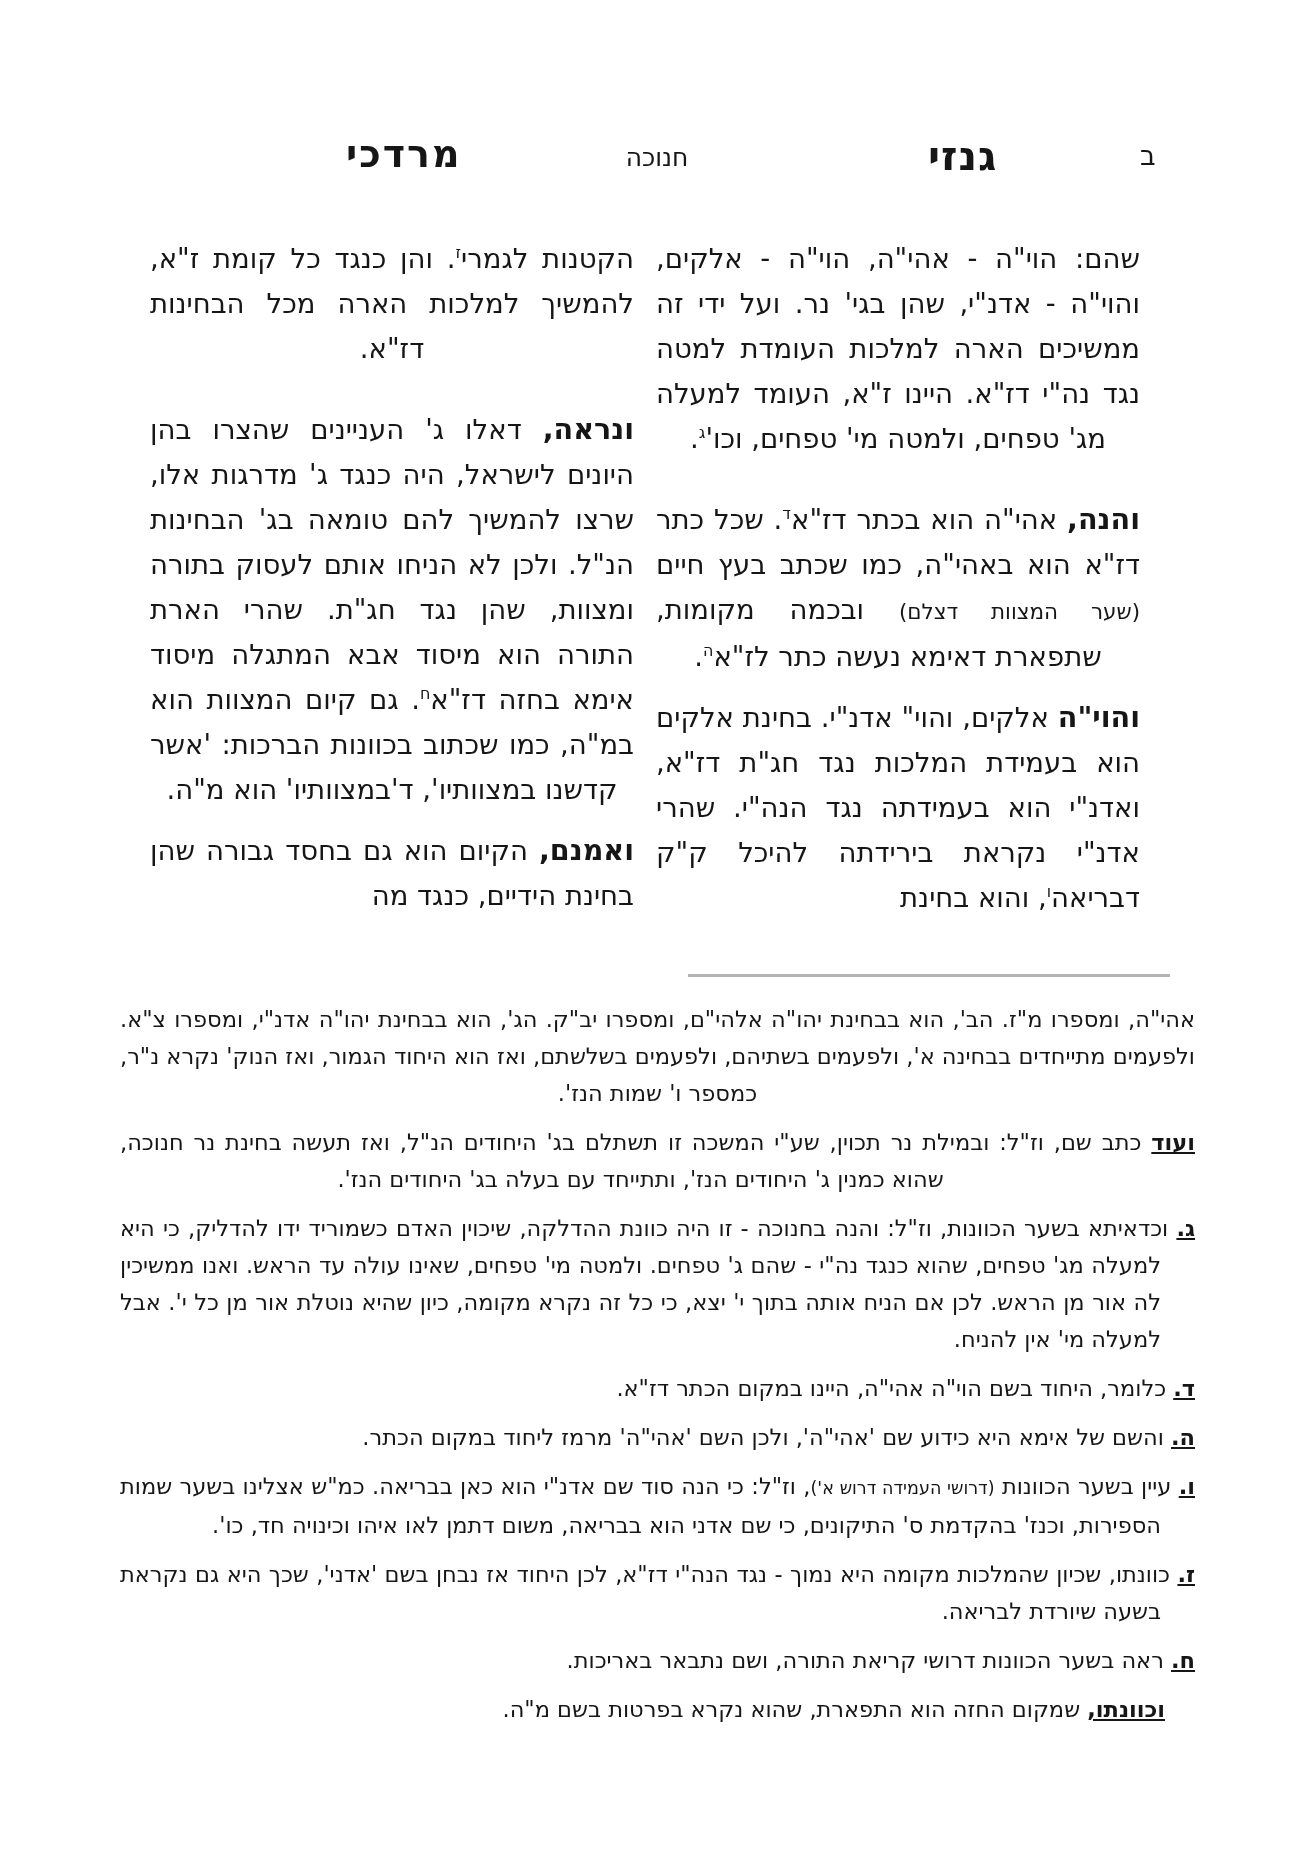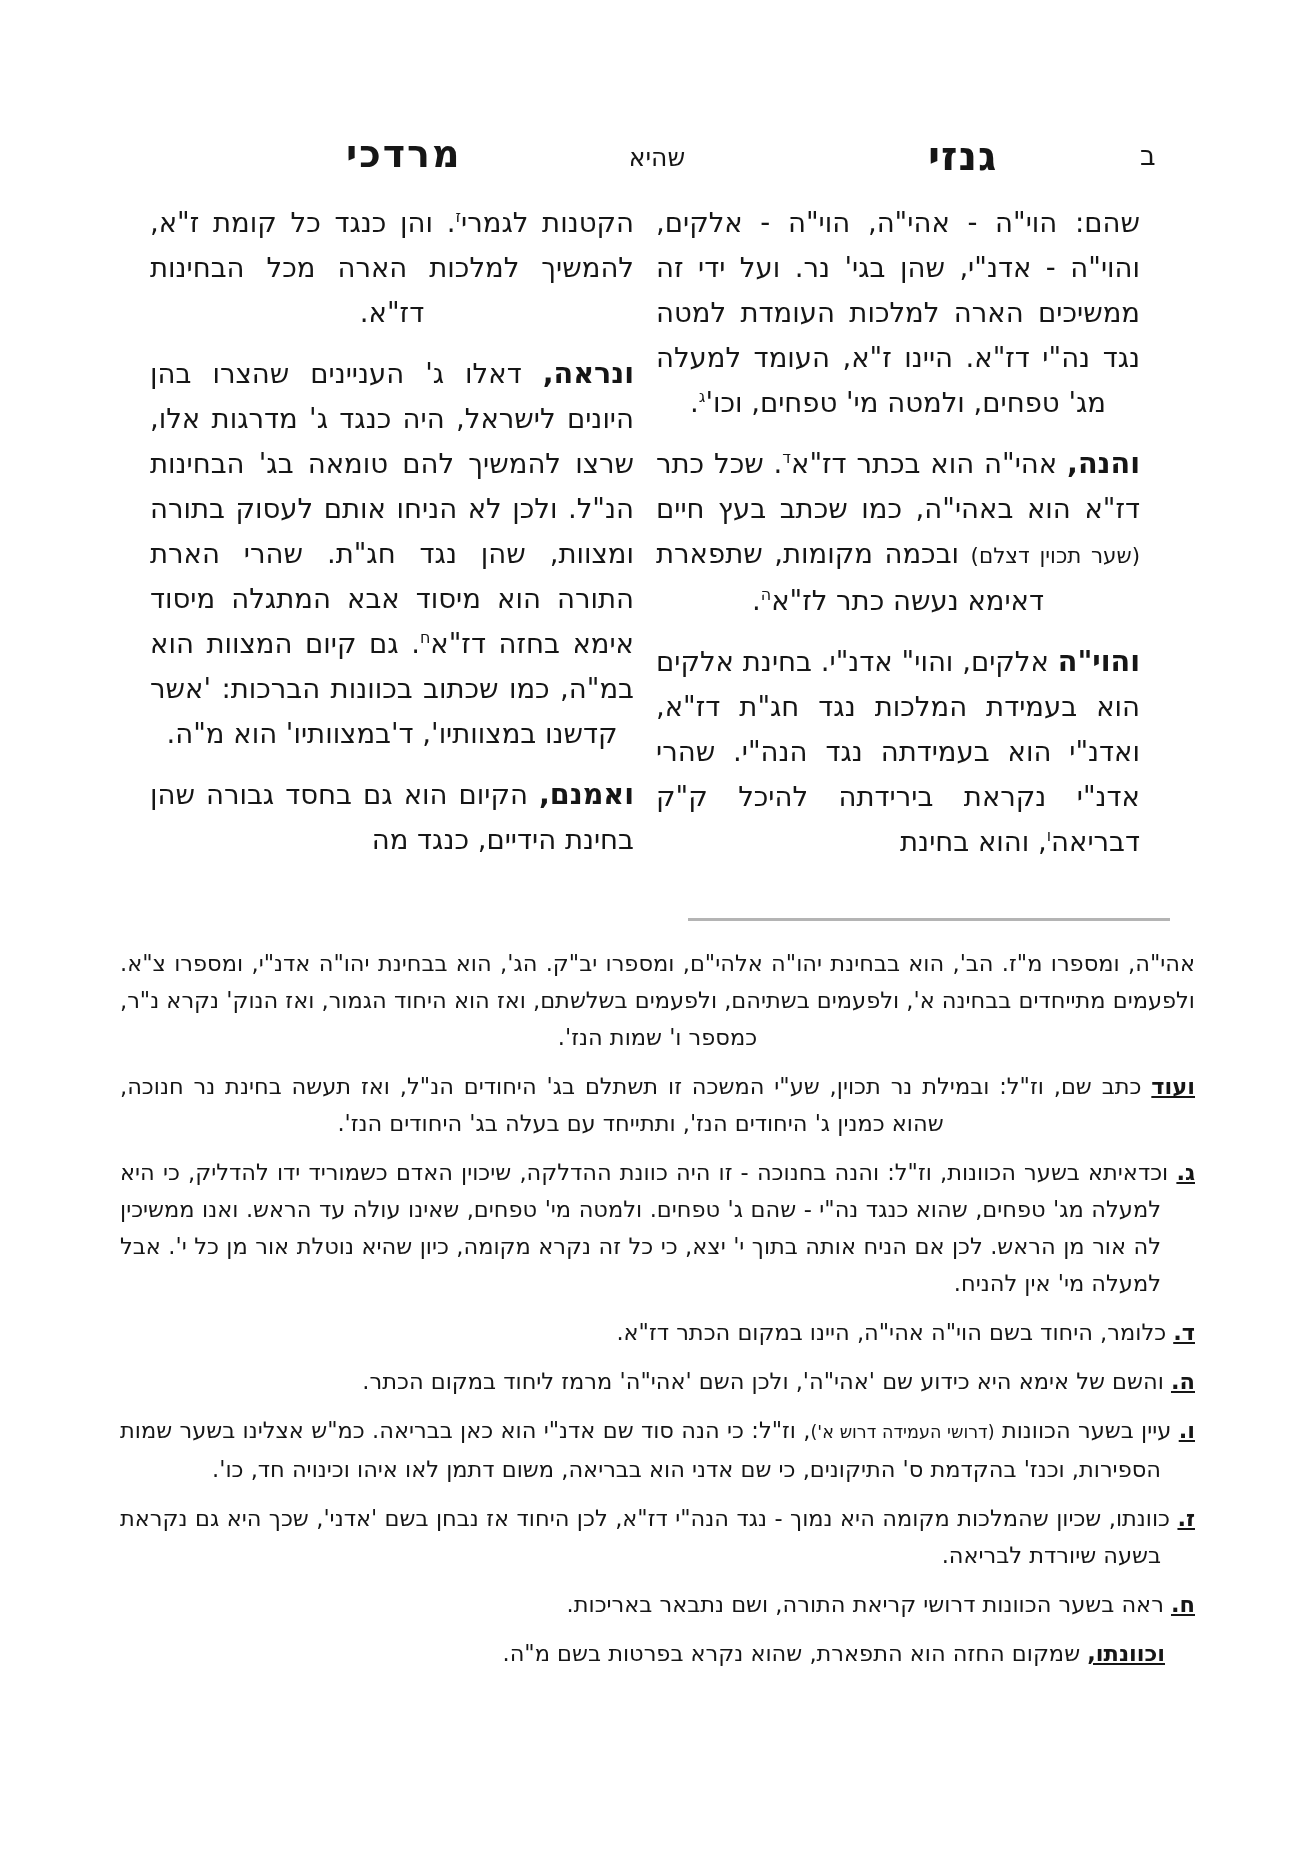--- a/index.html
+++ b/index.html
@@ -24,21 +24,21 @@
     display:flex;gap:22px;
     margin-top:200px;
     padding:0 174px 0 150px;
   }
   .col{flex:1 1 0;min-width:0;}
   .para{
     margin:0 0 16px 0;
     font-size:27.5px;line-height:45px;
     text-align:justify;
   }
-  .center-last{text-align-last:center;}
+  .center-last{text-align-last:center;margin-top:36px;}
   .b{font-weight:bold;font-size:1.04em;}
   .sup{font-size:0.58em;vertical-align:super;line-height:0;}
   .sm{font-size:0.78em;}
   
   .footnotes{
     margin-top:38px;
     padding:0 119px 0 120px;
   }
   .fn-divider{
     width:482px;height:3px;background:#b4b4b4;
@@ -53,29 +53,29 @@
   .hang{padding-right:34px;text-indent:-34px;}
   .ind{padding-right:30px;}
 </style>
 </head>
 <body>
 
 <div class="page">
 
   <div class="hdr-item pgnum">ב</div>
   <div class="hdr-item title-r">גנזי</div>
-  <div class="hdr-item section">שהיא</div>
+  <div class="hdr-item section">חנוכה</div>
   <div class="hdr-item title-l">מרדכי</div>
 
   <div class="columns">
 
     <div class="col">
       <p class="para center-last"><span>שהם: הוי"ה - אהי"ה, הוי"ה - אלקים, והוי"ה - אדנ"י, שהן בגי' נר. ועל ידי זה ממשיכים הארה למלכות העומדת למטה נגד נה"י דז"א. היינו ז"א, העומד למעלה מג' טפחים, ולמטה מי' טפחים, וכו'</span><span class="sup">ג</span><span>.</span></p>
 
-      <p class="para center-last"><span class="b">והנה,</span><span> אהי"ה הוא בכתר דז"א</span><span class="sup">ד</span><span>. שכל כתר דז"א הוא באהי"ה, כמו שכתב בעץ חיים </span><span class="sm">(שער תכוין דצלם)</span><span> ובכמה מקומות, שתפארת דאימא נעשה כתר לז"א</span><span class="sup">ה</span><span>.</span></p>
+      <p class="para center-last"><span class="b">והנה,</span><span> אהי"ה הוא בכתר דז"א</span><span class="sup">ד</span><span>. שכל כתר דז"א הוא באהי"ה, כמו שכתב בעץ חיים </span><span class="sm">(שער המצוות דצלם)</span><span> ובכמה מקומות, שתפארת דאימא נעשה כתר לז"א</span><span class="sup">ה</span><span>.</span></p>
 
       <p class="para"><span class="b">והוי"ה</span><span> אלקים, והוי" אדנ"י. בחינת אלקים הוא בעמידת המלכות נגד חג"ת דז"א, ואדנ"י הוא בעמידתה נגד הנה"י. שהרי אדנ"י נקראת בירידתה להיכל ק"ק דבריאה</span><span class="sup">ו</span><span>, והוא בחינת</span></p>
     </div>
 
     <div class="col">
       <p class="para center-last"><span>הקטנות לגמרי</span><span class="sup">ז</span><span>. והן כנגד כל קומת ז"א, להמשיך למלכות הארה מכל הבחינות דז"א.</span></p>
 
       <p class="para center-last"><span class="b">ונראה,</span><span> דאלו ג' העניינים שהצרו בהן היונים לישראל, היה כנגד ג' מדרגות אלו, שרצו להמשיך להם טומאה בג' הבחינות הנ"ל. ולכן לא הניחו אותם לעסוק בתורה ומצוות, שהן נגד חג"ת. שהרי הארת התורה הוא מיסוד אבא המתגלה מיסוד אימא בחזה דז"א</span><span class="sup">ח</span><span>. גם קיום המצוות הוא במ"ה, כמו שכתוב בכוונות הברכות: 'אשר קדשנו במצוותיו', ד'במצוותיו' הוא מ"ה.</span></p>
 
       <p class="para"><span class="b">ואמנם,</span><span> הקיום הוא גם בחסד גבורה שהן בחינת הידיים, כנגד מה</span></p>

